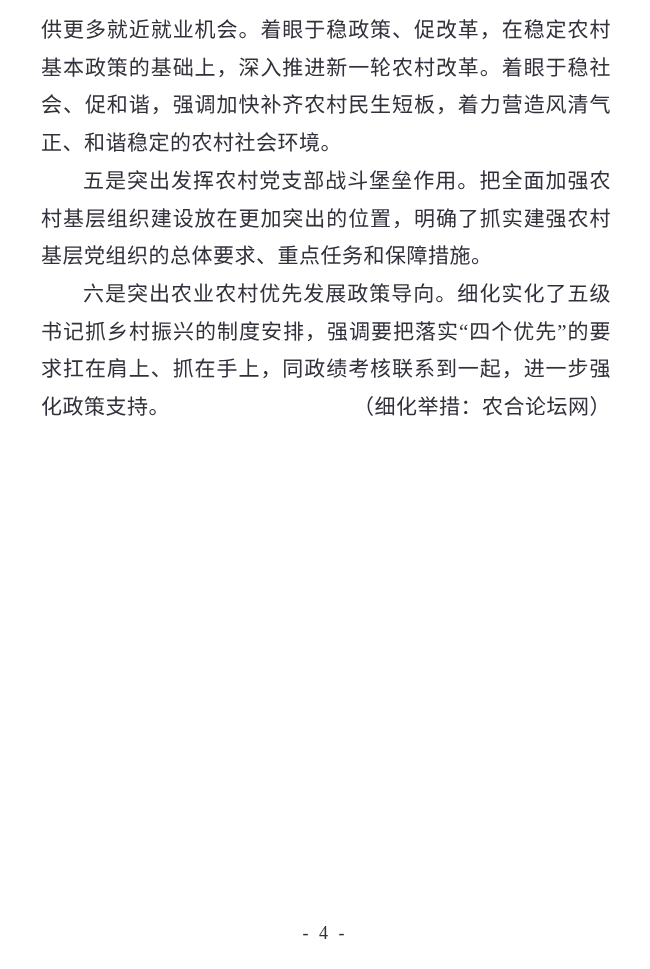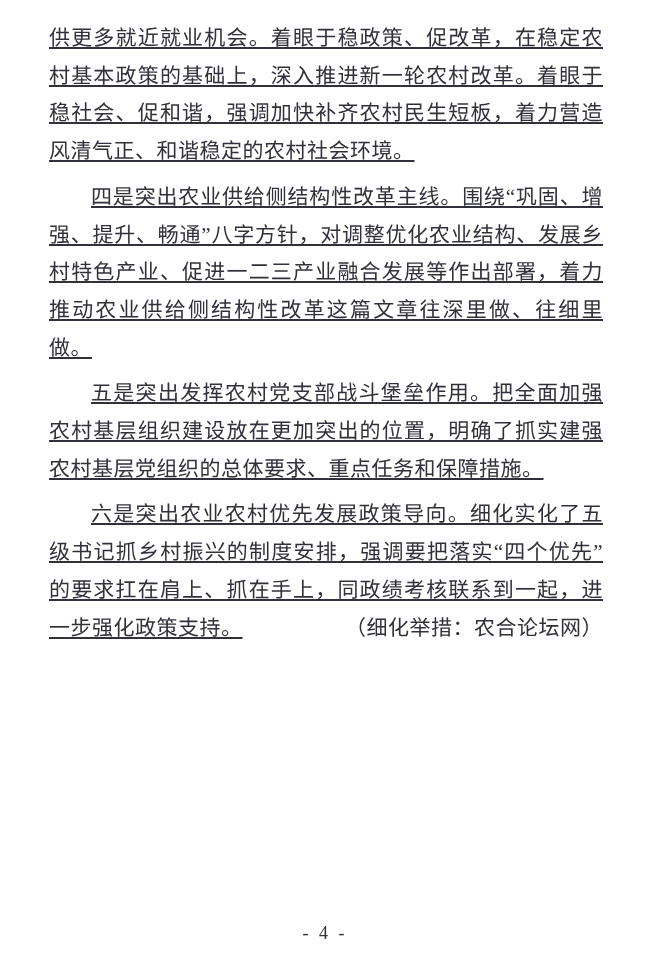--- a/index.html
+++ b/index.html
@@ -21,24 +21,23 @@
     left: 41px;
     width: 570px;
     font-size: 21px;
     line-height: 37.7px;
     color: #31313b;
     text-align: justify;
     text-justify: inter-ideograph;
     letter-spacing: 0.5px;
   }
   .para {
-    margin: 8px;
+    margin: 0;
     padding: 0;
     text-indent: 2em;
-    text-decoration: underline;
   }
   .para.no-indent {
     text-indent: 0;
   }
   .attribution {
     float: right;
   }
   
   .para::after {
     content: "";
@@ -56,21 +55,20 @@
     letter-spacing: 3px;
     color: #31313b;
   }
 </style>
 </head>
 <body>
 
 <div class="page">
   <div class="text-body">
     <p class="para no-indent">供更多就近就业机会。着眼于稳政策、促改革，在稳定农村基本政策的基础上，深入推进新一轮农村改革。着眼于稳社会、促和谐，强调加快补齐农村民生短板，着力营造风清气正、和谐稳定的农村社会环境。</p>
-    <p class="para">四是突出农业供给侧结构性改革主线。围绕“巩固、增强、提升、畅通”八字方针，对调整优化农业结构、发展乡村特色产业、促进一二三产业融合发展等作出部署，着力推动农业供给侧结构性改革这篇文章往深里做、往细里做。</p>
     <p class="para">五是突出发挥农村党支部战斗堡垒作用。把全面加强农村基层组织建设放在更加突出的位置，明确了抓实建强农村基层党组织的总体要求、重点任务和保障措施。</p>
     <p class="para">
       <span>六是突出农业农村优先发展政策导向。细化实化了五级书记抓乡村振兴的制度安排，强调要把落实“四个优先”的要求扛在肩上、抓在手上，同政绩考核联系到一起，进一步强化政策支持。</span>
       <span class="attribution">（细化举措：农合论坛网）</span>
     </p>
   </div>
   <div class="page-number">- 4 -</div>
 </div>
 
 </body></html>

